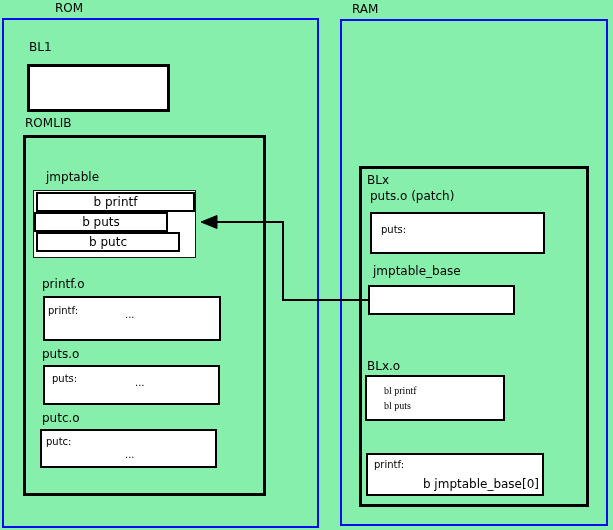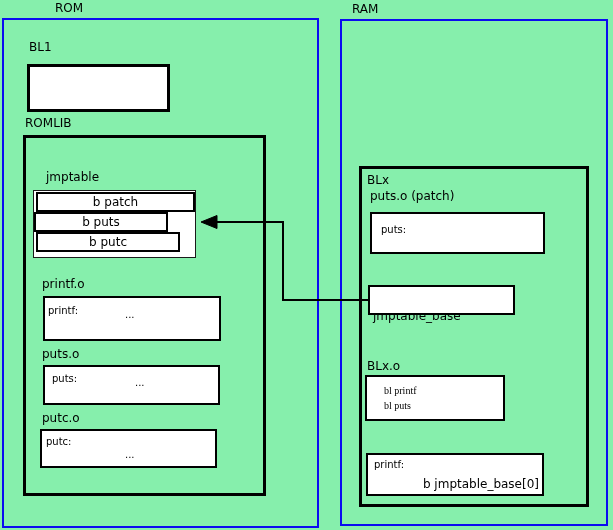--- a/index.html
+++ b/index.html
@@ -45,21 +45,21 @@
   #putco-box .dots{left:83px;top:17px;}
 
   
   #ram-frame{left:340px;top:19px;width:268px;height:507px;}
   #ram-label{left:352px;top:2px;}
   #blx-box{left:359px;top:166px;width:230px;height:341px;}
   #blx-label{left:367px;top:173px;}
   #patch-label{left:370px;top:189px;}
   #patch-box{left:370px;top:212px;width:175px;height:42px;}
   #patch-box .sym{left:9px;top:9px;}
-  #jbase-label{left:373px;top:264px;margin-top:45px;}
+  #jbase-label{left:373px;top:264px;}
   #jbase-box{left:368px;top:285px;width:147px;height:30px;}
   #blxo-label{left:367px;top:359px;}
   #blxo-box{left:365px;top:375px;width:140px;height:46px;font-family:Liberation Serif, serif;}
   #blxo-box .line0{left:17px;top:7px;}
   #blxo-box .line1{left:17px;top:22px;}
   #wrapper-label{left:368px;top:434px;}
   #wrapper-box{left:366px;top:453px;width:178px;height:43px;}
   #wrapper-box .sym{left:6px;top:3px;}
   #wrapper-box .body{position:absolute;right:3px;bottom:3px;font-size:12px;line-height:14px;white-space:nowrap;}
 
@@ -74,21 +74,21 @@
   <div class="frame" id="rom-frame"></div>
 
   <div class="lbl" id="bl1-label">BL1</div>
   <div class="box thick" id="bl1-box"></div>
 
   <div class="lbl" id="romlib-label">ROMLIB</div>
   <div class="box thick hollow" id="romlib-box"></div>
 
   <div class="lbl" id="jmptable-label">jmptable</div>
   <div id="jmp-outer"></div>
-  <div class="jmp-row" id="jmp-row-0">b patch</div>
+  <div class="jmp-row" id="jmp-row-0">b printf</div>
   <div class="jmp-row" id="jmp-row-1">b puts</div>
   <div class="jmp-row" id="jmp-row-2">b putc</div>
 
   <div class="lbl" id="printfo-label">printf.o</div>
   <div class="box" id="printfo-box">
     <span class="sym">printf:</span>
     <span class="sym dots">...</span>
   </div>
 
   <div class="lbl" id="putso-label">puts.o</div>

